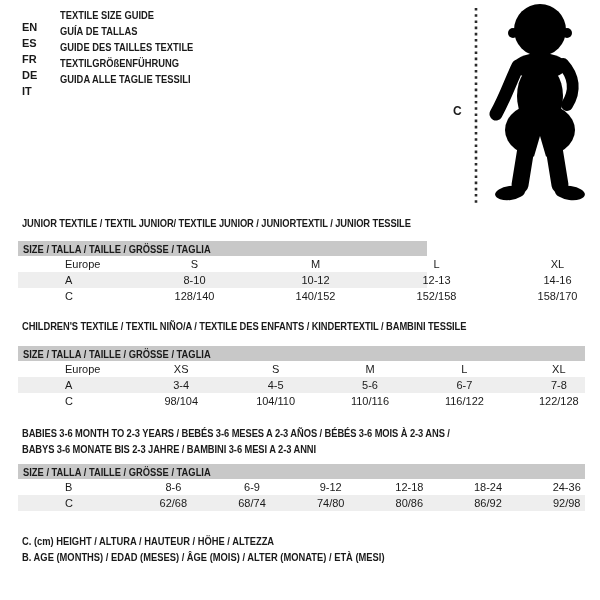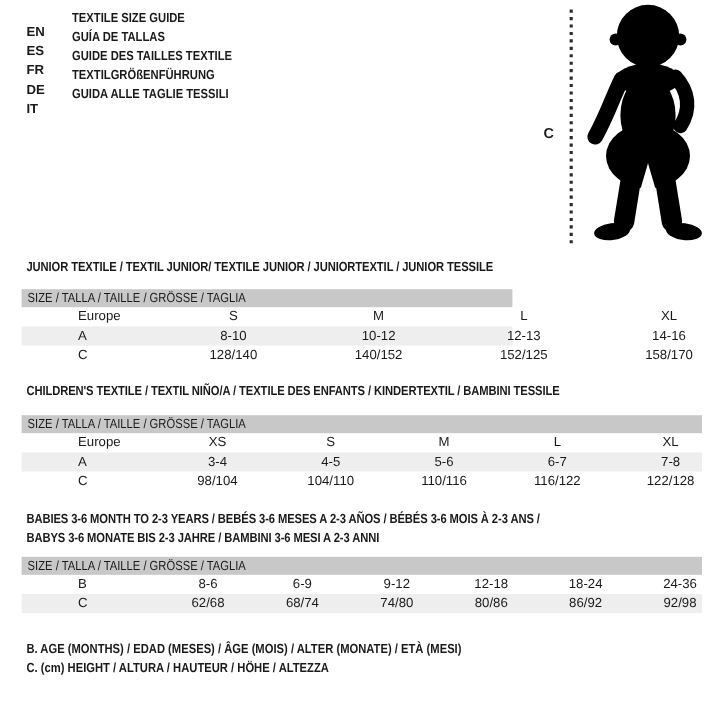--- a/index.html
+++ b/index.html
@@ -15,21 +15,21 @@
   .lang-row{display:flex;height:16px;align-items:center;}
   .lang-code{width:38px;font-size:11px;font-weight:bold;flex:0 0 38px;margin-top:24px;}
   .lang-label{font-size:11px;font-weight:bold;}
   
   .c-label{left:453px;top:104px;font-size:12px;font-weight:bold;}
   .figure-svg{left:468px;top:3px;}
   
   .tbl-title{left:22px;font-size:11px;font-weight:bold;letter-spacing:-0.1px;}
   .tbl-title2{line-height:16px;}
   .tbl{left:18px;}
-  .tbl-header{height:15px;background:#c8c8c8;display:flex;align-items:center;padding-left:5px;font-size:11px;font-weight:normal;}
+  .tbl-header{height:15px;background:#c8c8c8;display:flex;align-items:center;padding-left:5px;font-size:11px;font-weight:bold;}
   .tbl-row{display:flex;height:16px;align-items:center;font-size:11px;}
   .tbl-row.shaded{background:#eeeeee;}
   .cell{text-align:center;margin-left:42px;}
   .cell.label{text-align:left;padding-left:5px;}
   .t1{width:409px;}
   .t1 .cell{width:79px;flex:0 0 79px;}
   .t1 .cell.label{width:48px;flex:0 0 48px;}
   .t1 .sp{width:45px;flex:0 0 45px;}
   .t23{width:567px;}
   .t23 .cell{flex:1;}
@@ -111,21 +111,21 @@
     <div class="cell">8-10</div>
     <div class="cell">10-12</div>
     <div class="cell">12-13</div>
     <div class="cell">14-16</div>
     <div class="sp"></div>
   </div>
   <div class="tbl-row">
     <div class="cell label">C</div>
     <div class="cell">128/140</div>
     <div class="cell">140/152</div>
-    <div class="cell">152/125</div>
+    <div class="cell">152/158</div>
     <div class="cell">158/170</div>
     <div class="sp"></div>
   </div>
 </div>
 
 <div class="abs tbl-title cond" style="top:320px">CHILDREN'S TEXTILE / TEXTIL NIÑO/A / TEXTILE DES ENFANTS / KINDERTEXTIL / BAMBINI TESSILE</div>
 <div class="abs tbl t23" style="top:346px">
   <div class="tbl-header">
     <span class="cond">SIZE / TALLA / TAILLE / GRÖSSE / TAGLIA</span>
   </div>
@@ -177,15 +177,15 @@
     <div class="cell">62/68</div>
     <div class="cell">68/74</div>
     <div class="cell">74/80</div>
     <div class="cell">80/86</div>
     <div class="cell">86/92</div>
     <div class="cell">92/98</div>
   </div>
 </div>
 
 <div class="abs footnotes">
+  <div class="foot-line"><span class="cond">C. (cm) HEIGHT / ALTURA / HAUTEUR / HÖHE / ALTEZZA</span></div>
   <div class="foot-line"><span class="cond">B. AGE (MONTHS) / EDAD (MESES) / ÂGE (MOIS) / ALTER (MONATE) / ETÀ (MESI)</span></div>
-  <div class="foot-line"><span class="cond">C. (cm) HEIGHT / ALTURA / HAUTEUR / HÖHE / ALTEZZA</span></div>
 </div>
 
 </body></html>

